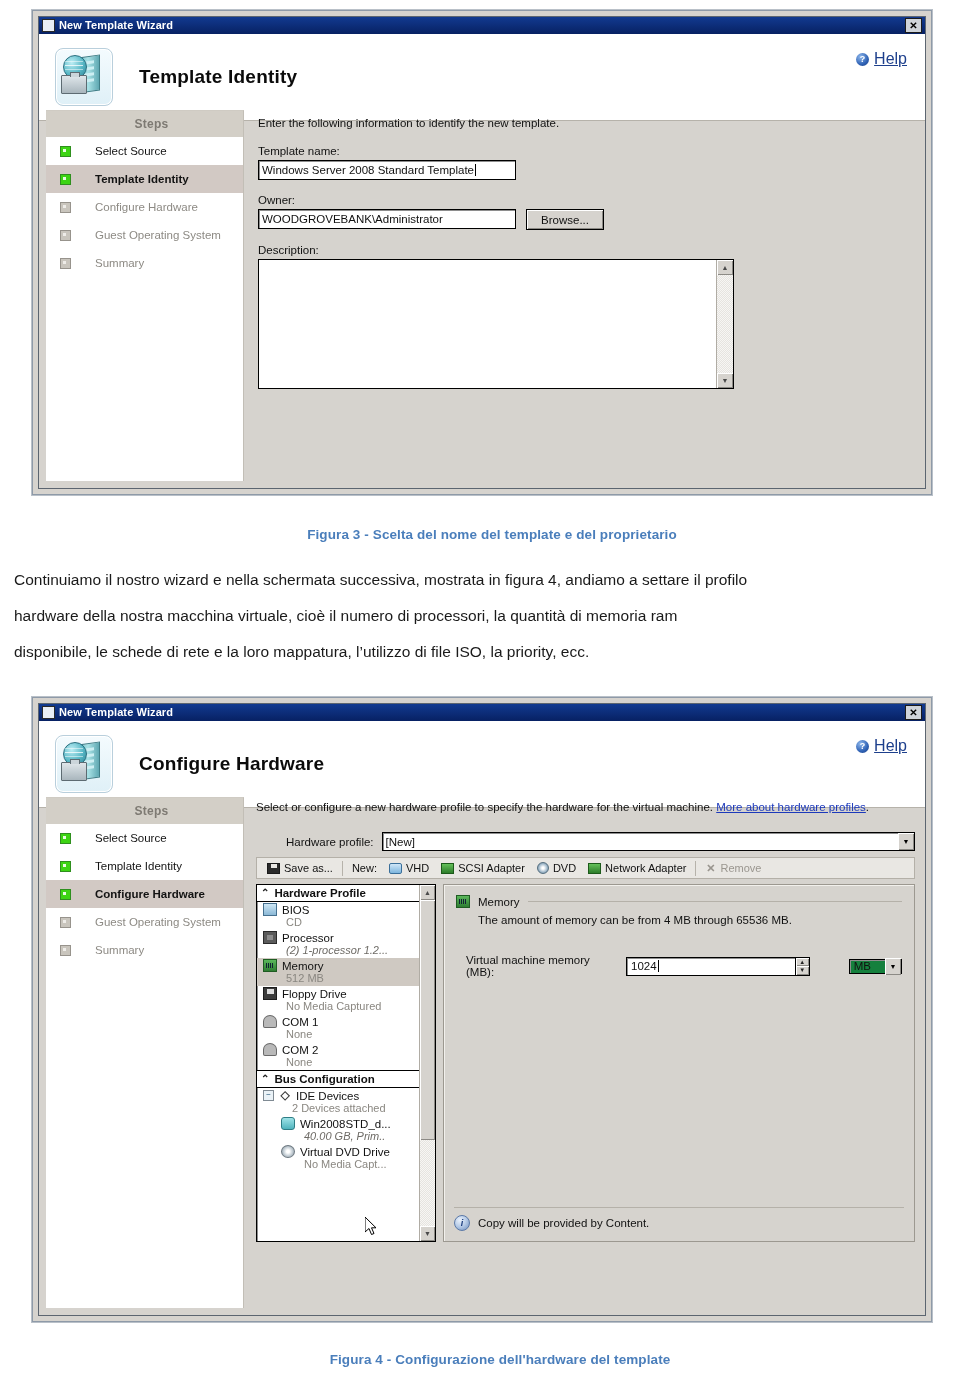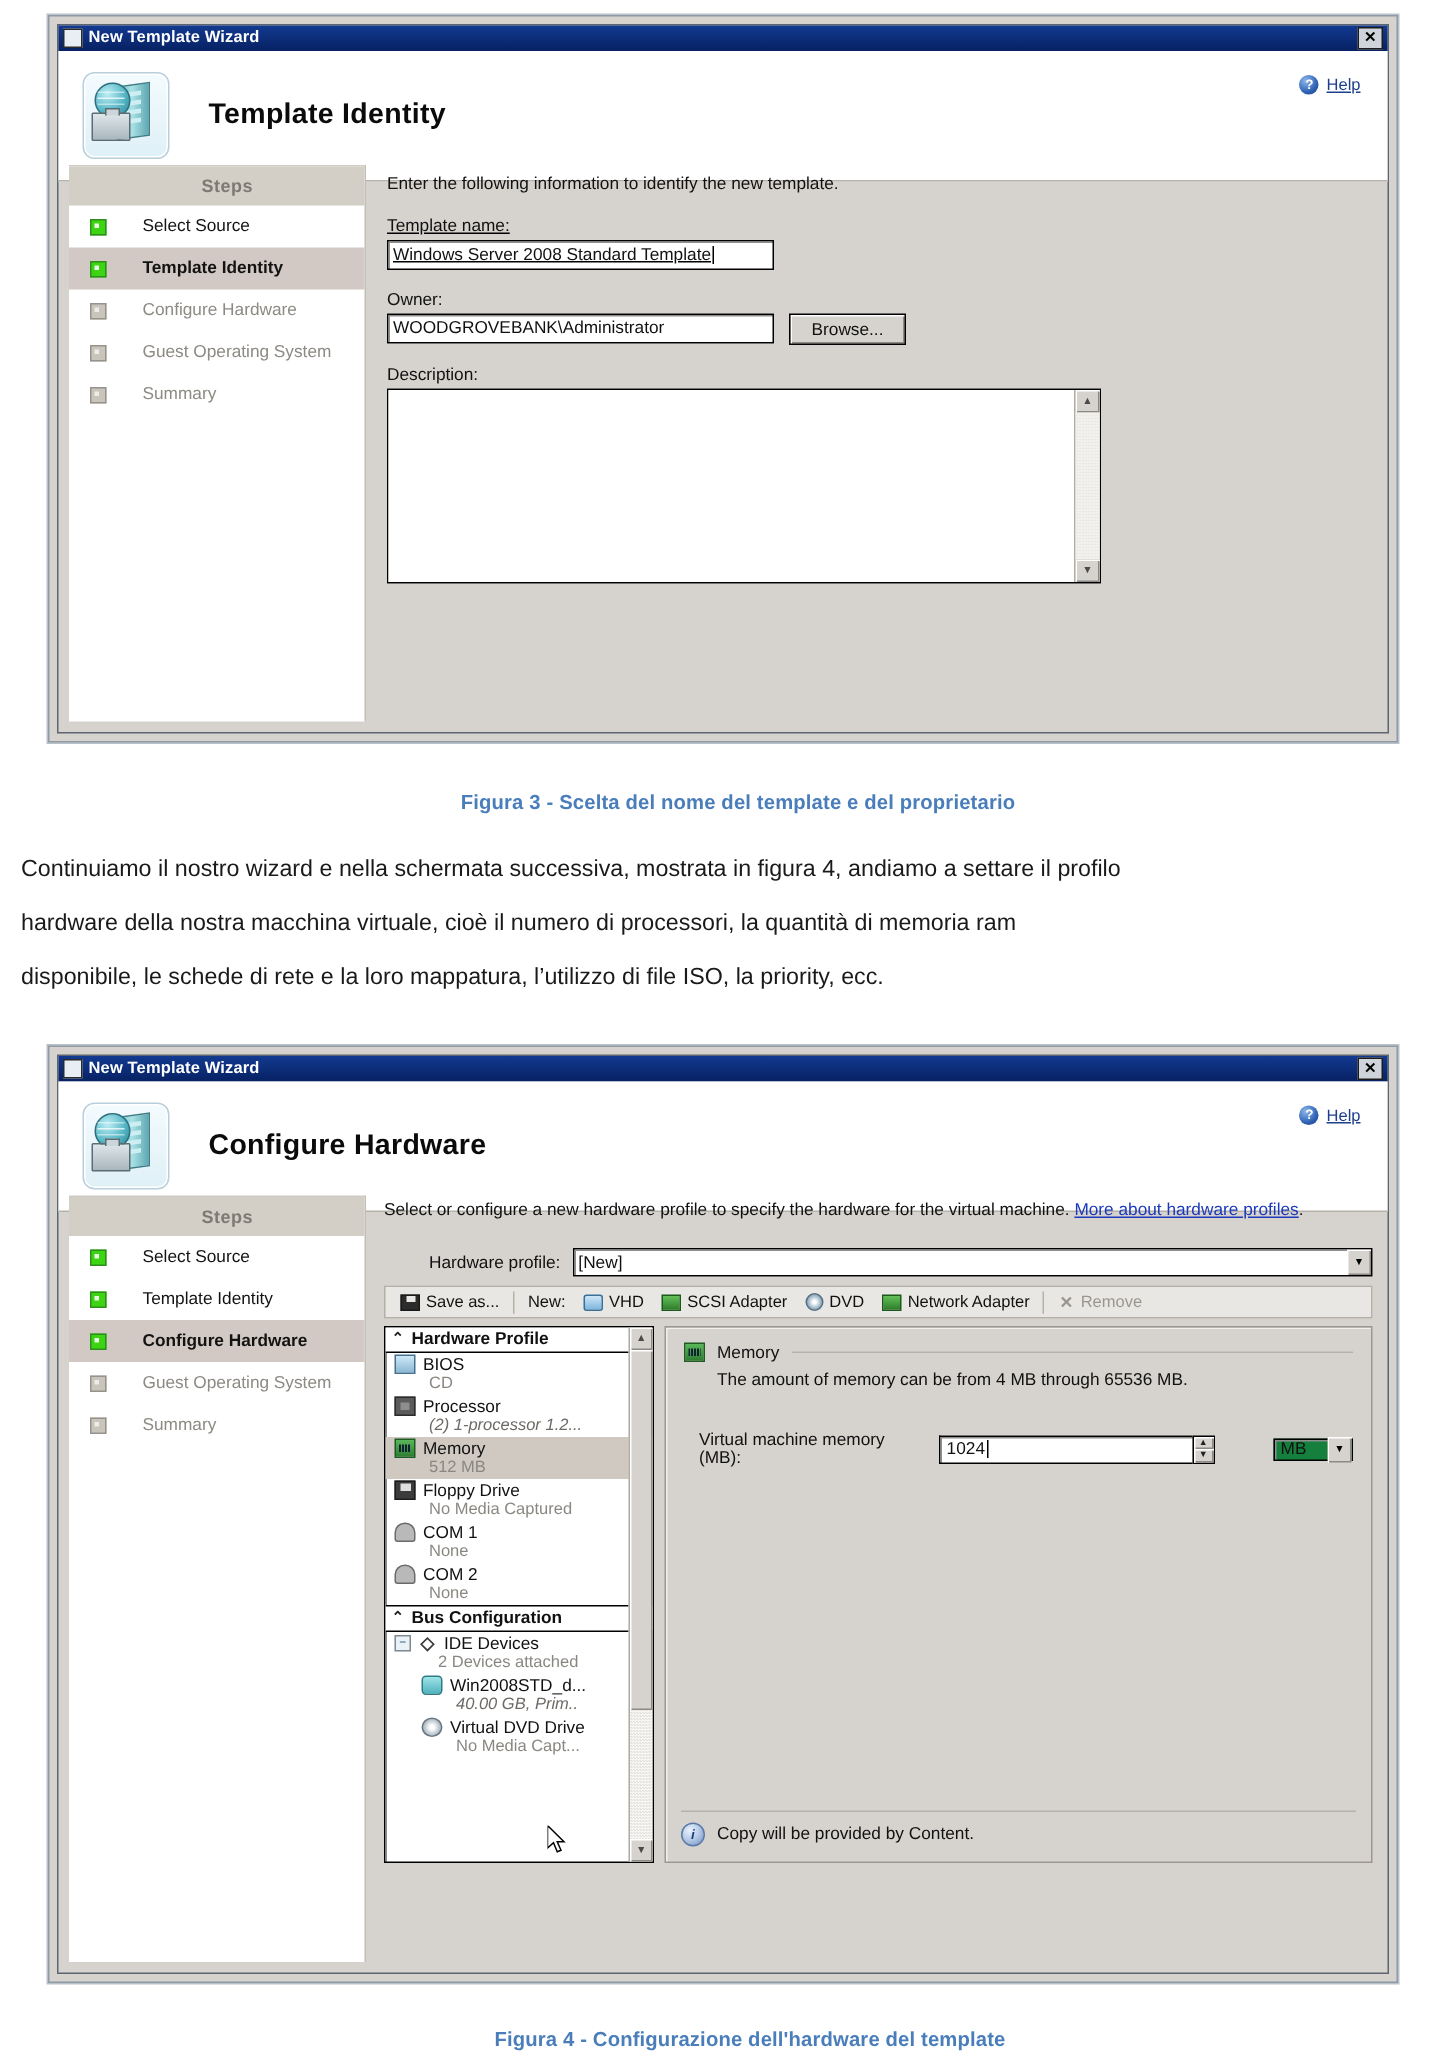--- a/index.html
+++ b/index.html
@@ -95,21 +95,21 @@
     position:absolute;right:18px;top:16px;
     display:flex;align-items:center;gap:5px;
   }
   .help-q{
     width:13px;height:13px;border-radius:50%;
     background:radial-gradient(circle at 35% 30%,#8fb8ec 0%,#2f62b5 60%,#1b3d7e 100%);
     color:#fff;font-size:9px;font-weight:bold;
     display:flex;align-items:center;justify-content:center;line-height:1;
   }
   .help-txt{
-    font-size:11px;color:#1d3f8c;text-decoration:underline;
+    font-size:16px;color:#1d3f8c;text-decoration:underline;
   }
 
   
   .dlg-body{position:absolute;left:0;right:0;top:86px;bottom:0;display:flex;}
   .steps{
     width:198px;background:#ffffff;border-right:1px solid #c2beb6;
     margin:7px 0 7px 7px;box-sizing:border-box;flex:none;
     border-top:1px solid #cfcbc3;
   }
   .steps-hd{
@@ -340,21 +340,21 @@
         </div>
         <div class="step dim">
           <span class="sq todo"></span>
           <span>Summary</span>
         </div>
       </div>
 
       <div class="pane">
         <div class="pane-intro">Enter the following information to identify the new template.</div>
 
-        <div style="width:258px;text-decoration:underline;">
+        <div style="width:258px;">
           <div class="fld-label">Template name:</div>
           <div class="txtbox" style="margin-bottom:14px;">
             <span>Windows Server 2008 Standard Template</span>
               <span class="caret"></span>
           </div>
         </div>
 
         <div class="fld-label">Owner:</div>
         <div class="row">
           <div class="txtbox" style="width:258px;">

